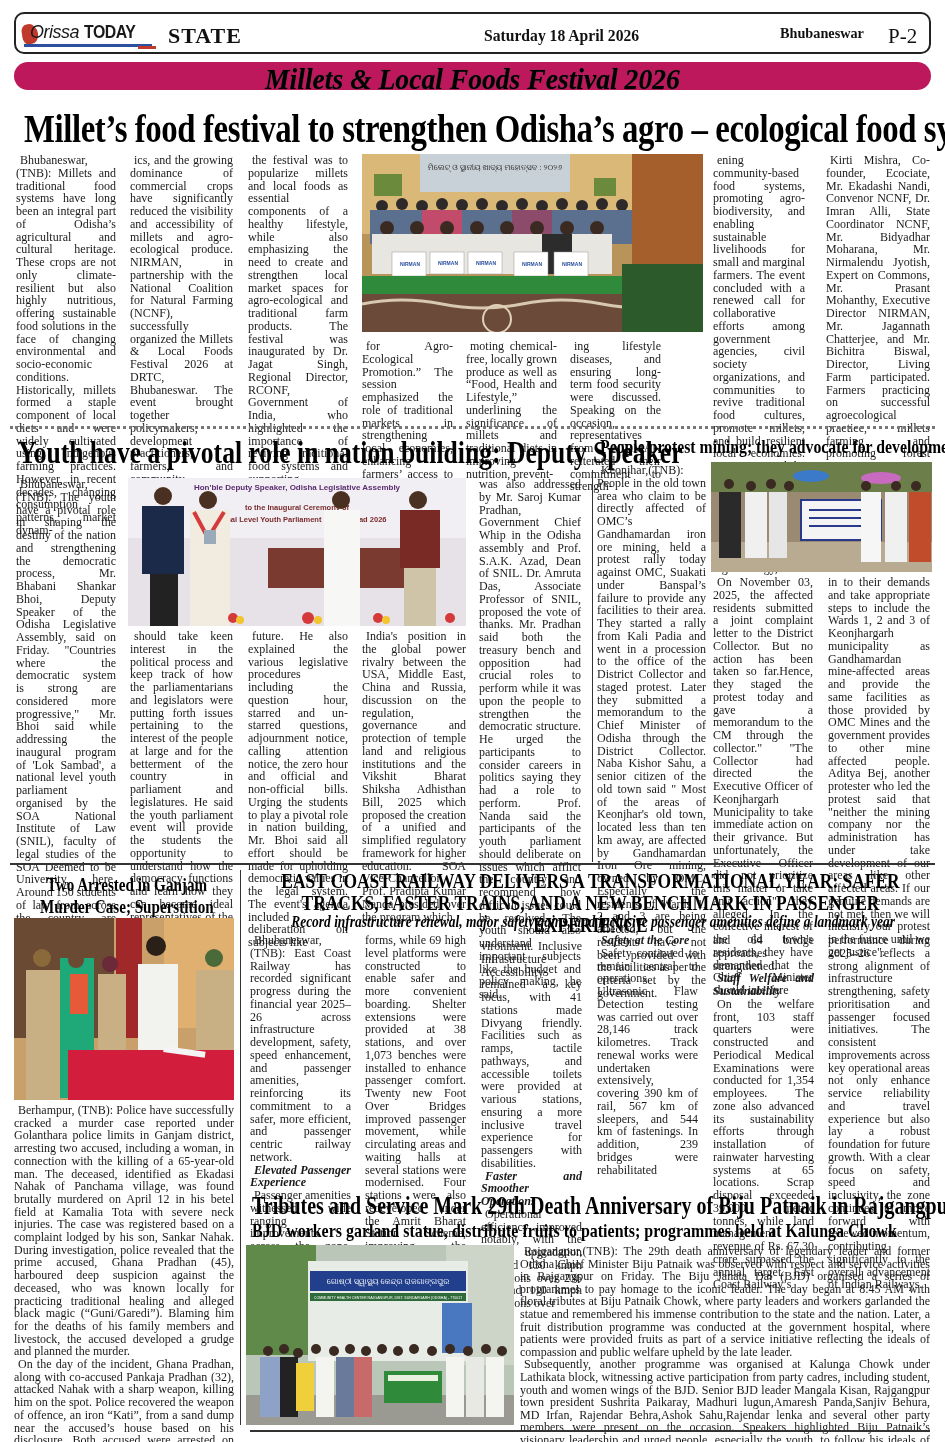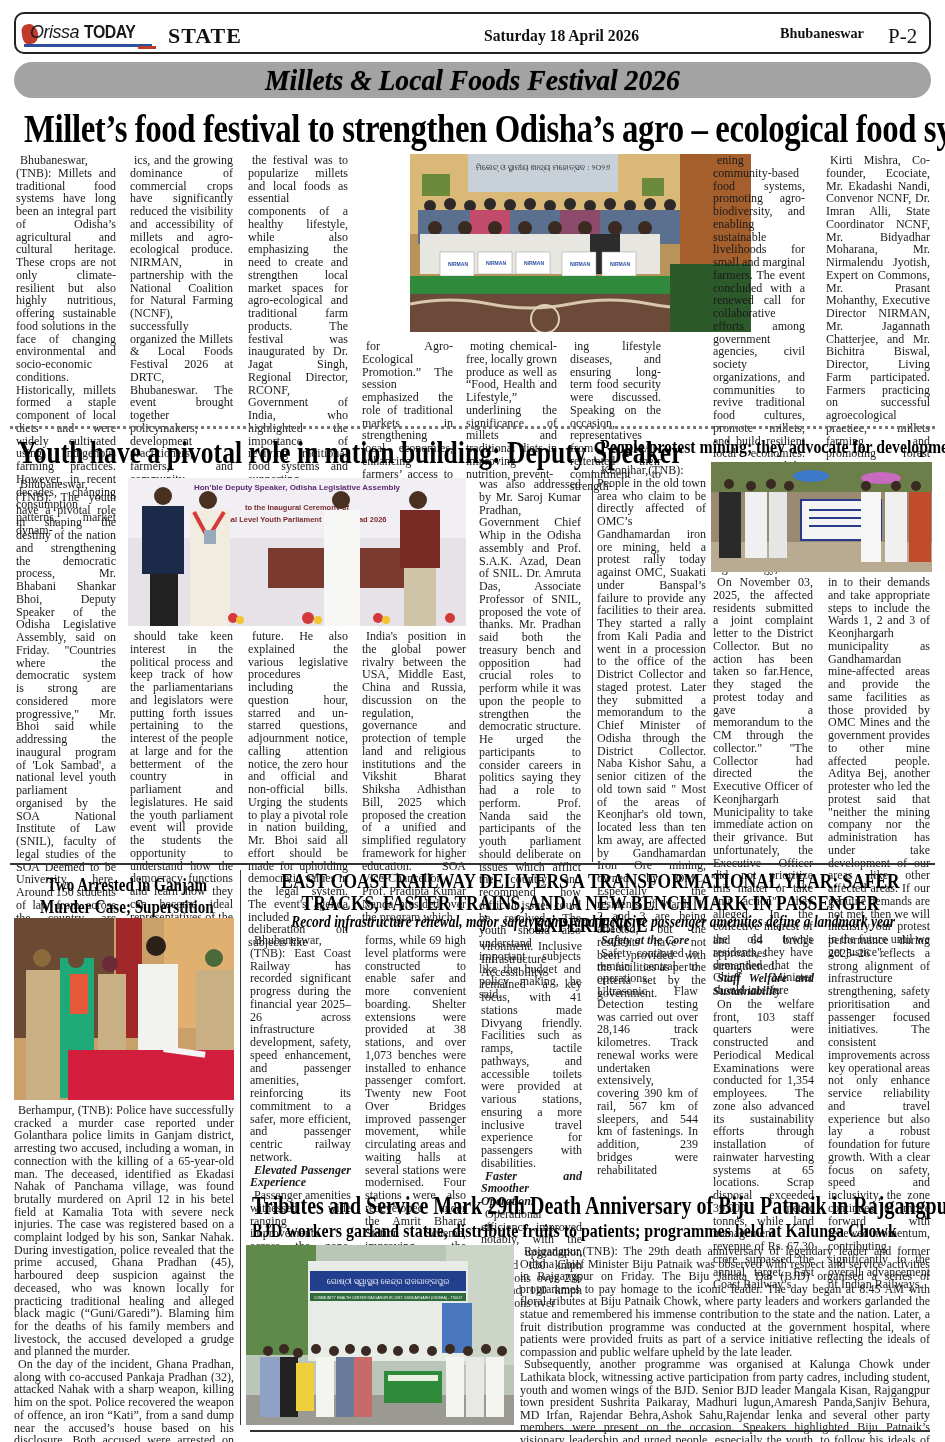--- a/index.html
+++ b/index.html
@@ -15,23 +15,23 @@
   .logo .orissa { position: absolute; left: 10px; top: 0px; font-family: "Liberation Sans", sans-serif; font-style: italic; font-size: 18px; color: #1a1a1a; letter-spacing: -0.5px; text-align: right; }
   .logo .today { position: absolute; left: 64px; top: 0px; font-family: "Liberation Sans", sans-serif; font-weight: bold; font-size: 18px; color: #1a1a1a; letter-spacing: -0.5px; transform: scaleX(0.88); transform-origin: left; }
   .logo .bar { position: absolute; left: 4px; top: 22px; width: 128px; height: 3px; background: #2c4f9e; }
   .logo .tag { position: absolute; left: 118px; top: 24px; width: 18px; height: 3px; background: #c0392b; }
   .section-label { position: absolute; left: 152px; top: 9px; font-family: "Liberation Serif", serif; font-weight: bold; font-size: 22px; letter-spacing: 1px; }
   .date { position: absolute; left: 468px; top: 12px; font-weight: bold; font-size: 17px; transform: scaleX(0.92); transform-origin: left; }
   .city { position: absolute; left: 764px; top: 11px; font-weight: bold; font-size: 15px; transform: scaleX(0.95); transform-origin: left; }
   .page-num { position: absolute; left: 872px; top: 10px; font-size: 21px; }
 
   .banner {
-    position: absolute; left: 14px; top: 62px; width: 917px; height: 36px;
-    background: #a3a3a3; border-radius: 20px;
-    display: flex; align-items: center; justify-content: center;
+    position: absolute; left: 14px; top: 62px; width: 917px; height: 28px;
+    background: #be185d; border-radius: 20px;
+    display: flex; align-items: flex-start; justify-content: center;
   }
   .banner span { font-family: "Liberation Serif", serif; font-style: italic; font-weight: bold; font-size: 30px; color: #000; text-shadow: 0 0 1px #444; transform: scaleX(0.92); }
 
   .headline { position: absolute; font-family: "Liberation Serif", serif; font-weight: bold; color: #000; white-space: nowrap; transform-origin: left top; }
   .h1 { left: 24px; top: 104px; font-size: 41px; transform: scaleX(0.80); letter-spacing: -0.5px; }
   .h2 { left: 18px; top: 434px; font-size: 32px; transform: scaleX(0.80); }
   .h3 { left: 600px; top: 436px; font-size: 19px; transform: scaleX(0.83); }
   .h4 { left: 24px; top: 874px; font-size: 18px; transform: scaleX(0.84); line-height: 22px; text-align: center; width: 245px; white-space: normal; }
   .h5 { left: 256px; top: 870px; font-size: 21px; transform: scaleX(0.83); line-height: 22px; text-align: center; width: 806px; white-space: normal; }
   .h5sub { left: 260px; top: 913px; font-size: 16px; font-style: italic; transform: scaleX(0.84); width: 793px; text-align: center; }
@@ -74,21 +74,21 @@
 <div class="col" style="left:16px;top:154px;width:100px;">
     <p>Bhubaneswar,(TNB): Millets and traditional food systems have long been an integral part of Odisha’s agricultural and cultural heritage. These crops are not only climate-resilient but also highly nutritious, offering sustainable food solutions in the face of changing environmental and socio-economic conditions. Historically, millets formed a staple component of local diets and were widely cultivated using indigenous farming practices. However, in recent decades, changing consumption patterns, market dynam-</p>
   </div>
 <div class="col" style="left:130px;top:154px;width:103px;">
     <p>ics, and the growing dominance of commercial crops have significantly reduced the visibility and accessibility of millets and agro-ecological produce. NIRMAN, in partnership with the National Coalition for Natural Farming (NCNF), successfully organized the Millets &amp; Local Foods Festival 2026 at DRTC, Bhubaneswar. The event brought together policymakers, development practitioners, farmers, and community representatives to promote sustainable food systems and agro-ecological practices. The primary objective of</p>
   </div>
 <div class="col" style="left:248px;top:154px;width:100px;">
     <p>the festival was to popularize millets and local foods as essential components of a healthy lifestyle, while also emphasizing the need to create and strengthen local market spaces for agro-ecological and traditional farm products. The festival was inaugurated by Dr. Jagat Singh, Regional Director, RCONF, Government of India, who highlighted the importance of reviving traditional food systems and supporting smallholder farmers through sustainable practices. The “Importance of Desi Haat in Rural and Urban Areas</p>
   </div>
 
-<div class="photo" style="left:362px;top:154px;width:341px;height:178px;margin-left:48px;">
+<div class="photo" style="left:362px;top:154px;width:341px;height:178px;">
   <svg viewBox="0 0 341 178" preserveAspectRatio="none">
     <rect width="341" height="178" fill="#b8935a"></rect>
     <rect x="0" y="0" width="290" height="80" fill="#d9b878"></rect>
     <rect x="270" y="0" width="71" height="140" fill="#a55f2c"></rect>
     <rect x="58" y="0" width="150" height="38" fill="#c8d0d8"></rect>
     <text x="133" y="16" font-size="8" text-anchor="middle" fill="#222">ମିଲେଟ୍ ଓ ସ୍ଥାନୀୟ ଖାଦ୍ୟ ମହୋତ୍ସବ : ୨୦୨୬</text>
     <rect x="12" y="20" width="28" height="22" fill="#6b8a3c"></rect>
     <rect x="232" y="24" width="22" height="18" fill="#6b8a3c"></rect>
     <g fill="#2e2a2a">
       <circle cx="20" cy="52" r="6"></circle>

